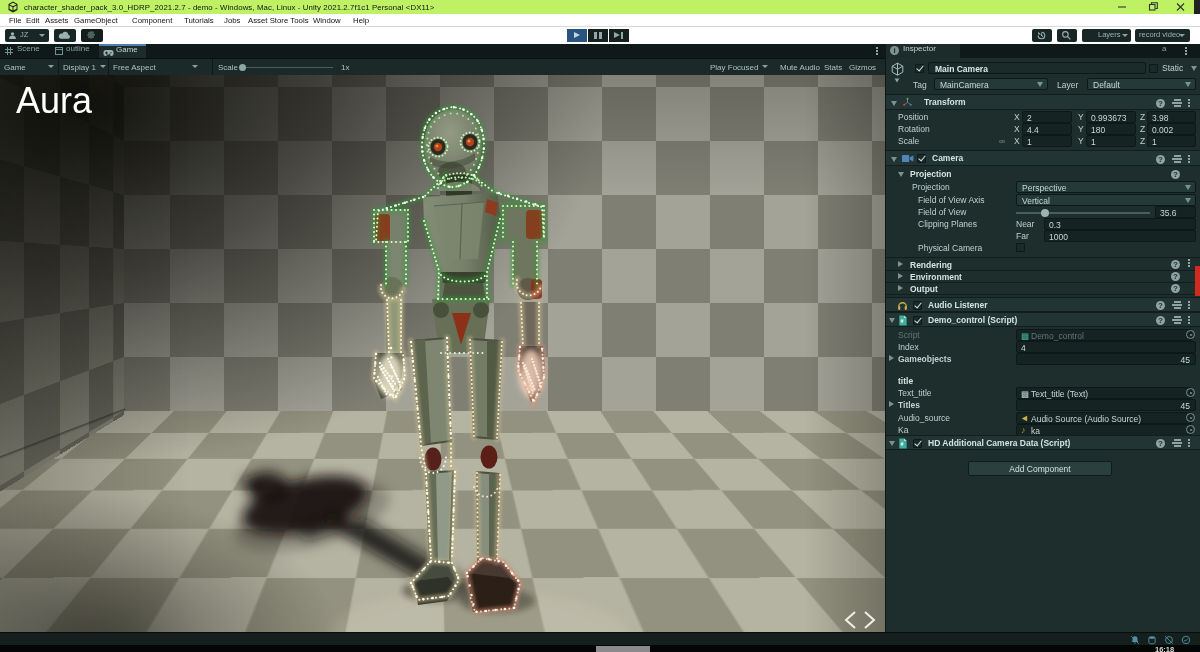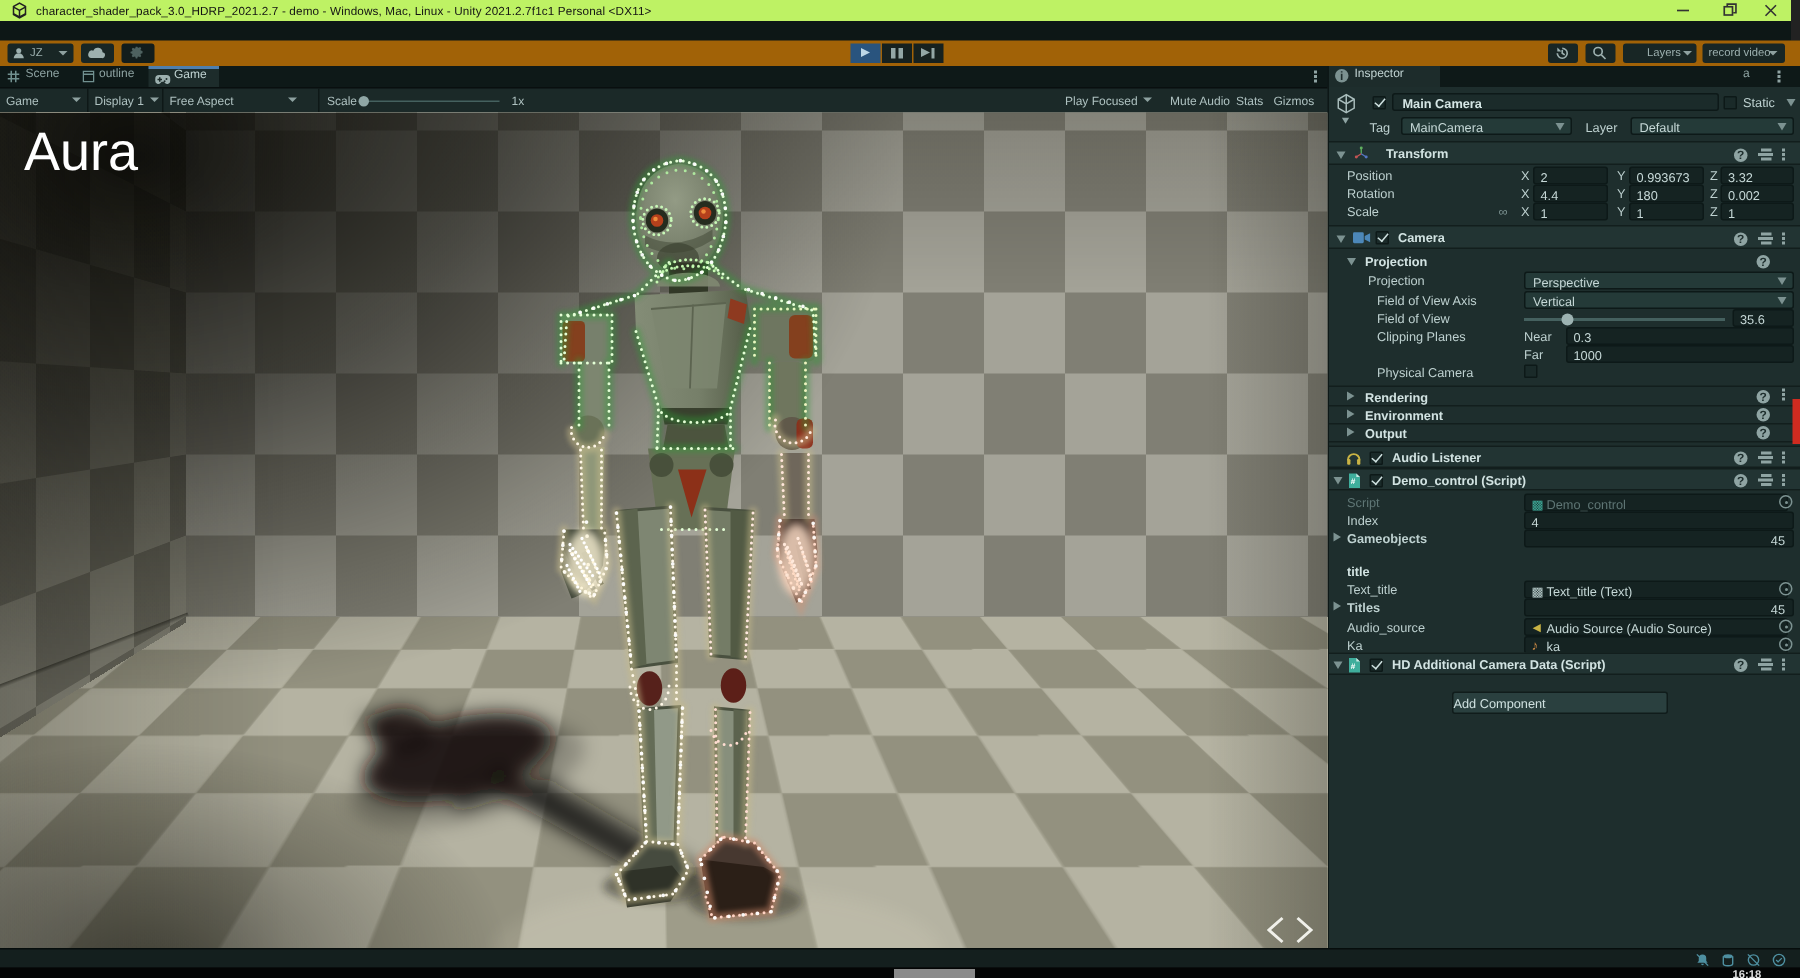--- a/index.html
+++ b/index.html
@@ -3,21 +3,21 @@
 *{margin:0;padding:0;box-sizing:border-box}
 html,body{width:1200px;height:652px;overflow:hidden;background:#000;font-family:"Liberation Sans",sans-serif}
 .abs{position:absolute}
 #page{position:relative;width:1200px;height:652px;background:#0d1716;font-family:"Liberation Sans",sans-serif}
 
 #titlebar{position:absolute;left:0;top:0;width:1200px;height:14px;background:#bef264;color:#131313;font-size:7.8px}
 #titlebar .t{position:absolute;left:24px;top:3px;letter-spacing:.1px}
 #menubar{position:absolute;left:0;top:14px;width:1200px;height:13px;background:#fff;color:#131313;font-size:7.8px;border-bottom:1px solid #d8d8d8}
 #menubar span{position:absolute;top:2px}
 
-#toolbar{position:absolute;left:0;top:27px;width:1200px;height:17px;background:#a16207}
+#toolbar{position:absolute;left:0;top:27px;width:1200px;height:17px;background:#ffffff}
 .tbtn{position:absolute;top:2px;height:13px;background:#182625;border-radius:2px;color:#9db1b0;font-size:7.5px}
 .pbtn{position:absolute;top:2px;width:20px;height:13px;background:#16211f}
 
 #tabstrip{position:absolute;left:0;top:44px;width:885px;height:14px;background:#0e1918;font-size:8px;color:#8da2a1}
 .tab{position:absolute;top:0;height:14px;padding-top:0px}
 .tabact{background:#1d2c2b;border-top:2px solid #4f7fae;color:#c0d3d2}
 #itabstrip{position:absolute;left:886px;top:44px;width:314px;height:14px;background:#0e1918;font-size:8px;color:#bfd2d1}
 
 #gtoolbar{position:absolute;left:0;top:58px;width:885px;height:17px;background:#1b2928;border-top:1px solid #090f0f;font-size:8px;color:#aec1c0}
 #gtoolbar .dd{position:absolute;top:0;height:17px;line-height:17px;padding-left:4px}
@@ -72,20 +72,32 @@
         <g stroke="#333" fill="none" stroke-width="1.1">
           <path d="M8 7h8"></path>
           <rect x="39.5" y="4.5" width="5.5" height="5.5"></rect>
           <path d="M41.5 4.5v-1.8h5.8v5.8h-1.8"></path>
           <path d="M67 3.5l7 7m0-7l-7 7"></path>
         </g>
       </svg>
     <div class="abs" style="left:1194px;top:0;width:6px;height:27px;background:#222"></div>
   </div>
 
+  <div id="menubar">
+    <span style="left:9px">File</span>
+      <span style="left:26px">Edit</span>
+      <span style="left:45px">Assets</span>
+    <span style="left:74px">GameObject</span>
+      <span style="left:132px">Component</span>
+      <span style="left:184px">Tutorials</span>
+    <span style="left:224px">Jobs</span>
+      <span style="left:248px">Asset Store Tools</span>
+      <span style="left:313px">Window</span>
+      <span style="left:353px">Help</span>
+  </div>
 
   <div id="toolbar">
     <div class="tbtn" style="left:5px;width:44px">
       <svg class="abs" style="left:3px;top:2px" width="9" height="9" viewBox="0 0 16 16">
           <circle cx="8" cy="5" r="3" fill="#9db1b0"></circle>
           <path d="M2 14a6 6 0 0 1 12 0z" fill="#9db1b0"></path>
         </svg>
       <span style="position:absolute;left:15px;top:1px">JZ</span>
         <span class="dar" style="position:absolute;left:30px;top:5px"></span>
     </div>
@@ -424,21 +436,21 @@
         <span class="lbl" style="left:128px">X</span>
         <div class="fld" style="left:136px;width:50px">
           <span style="position:absolute;left:4px;top:1px">2</span>
         </div>
         <span class="lbl" style="left:192px">Y</span>
         <div class="fld" style="left:200px;width:50px">
           <span style="position:absolute;left:4px;top:1px">0.993673</span>
         </div>
         <span class="lbl" style="left:254px">Z</span>
         <div class="fld" style="left:261px;width:49px">
-          <span style="position:absolute;left:4px;top:1px">3.32</span>
+          <span style="position:absolute;left:4px;top:1px">3.98</span>
         </div>
       </div>
     <div class="row" style="top:65px">
         <span class="lbl" style="left:12px">Rotation</span>
         <span class="lbl" style="left:128px">X</span>
         <div class="fld" style="left:136px;width:50px">
           <span style="position:absolute;left:4px;top:1px">4.4</span>
         </div>
         <span class="lbl" style="left:192px">Y</span>
         <div class="fld" style="left:200px;width:50px">
@@ -645,21 +657,21 @@
       <div class="chk" style="left:27px;top:3px"></div>
       <span style="position:absolute;left:42px;top:2px">HD Additional Camera Data (Script)</span>
       <div class="qi" style="left:270px;top:3px">?</div>
       <div class="preset" style="left:286px;top:3px">
           <i style="top:0;width:7px;left:2px"></i>
           <i style="top:3px"></i>
           <i style="top:6px;width:7px;left:2px"></i>
         </div>
       <div class="kebab" style="left:302px;top:6px"></div>
     </div>
-    <div class="abs" style="left:82px;top:403px;width:144px;height:15px;background:#2a403f;border:1px solid #101c1b;border-radius:2px;line-height:14px;color:#cfe1e0;font-size:8.5px">Add Component</div>
+    <div class="abs" style="left:82px;top:403px;width:144px;height:15px;background:#2a403f;border:1px solid #101c1b;border-radius:2px;text-align:center;line-height:14px;color:#cfe1e0;font-size:8.5px">Add Component</div>
   </div>
   <div class="abs" style="left:1195px;top:266px;width:5px;height:30px;background:#cf2b20"></div>
   <div id="statusbar">
     <svg class="abs" style="left:1130px;top:2px" width="10" height="10" viewBox="0 0 16 16">
         <path d="M8 2a4 4 0 0 0-4 4v3l-1.5 2h11L12 9V6a4 4 0 0 0-4-4zm-1.5 10a1.5 1.5 0 0 0 3 0z" fill="#4e8fa0"></path>
         <path d="m2 2 12 12" stroke="#4e8fa0" stroke-width="1.5"></path>
       </svg>
     <svg class="abs" style="left:1147px;top:2px" width="10" height="10" viewBox="0 0 16 16">
         <ellipse cx="8" cy="4" rx="5" ry="2.2" fill="#4e8fa0"></ellipse>
         <path d="M3 4v8c0 1.2 2.2 2.2 5 2.2s5-1 5-2.2V4" fill="none" stroke="#4e8fa0" stroke-width="1.5"></path>

